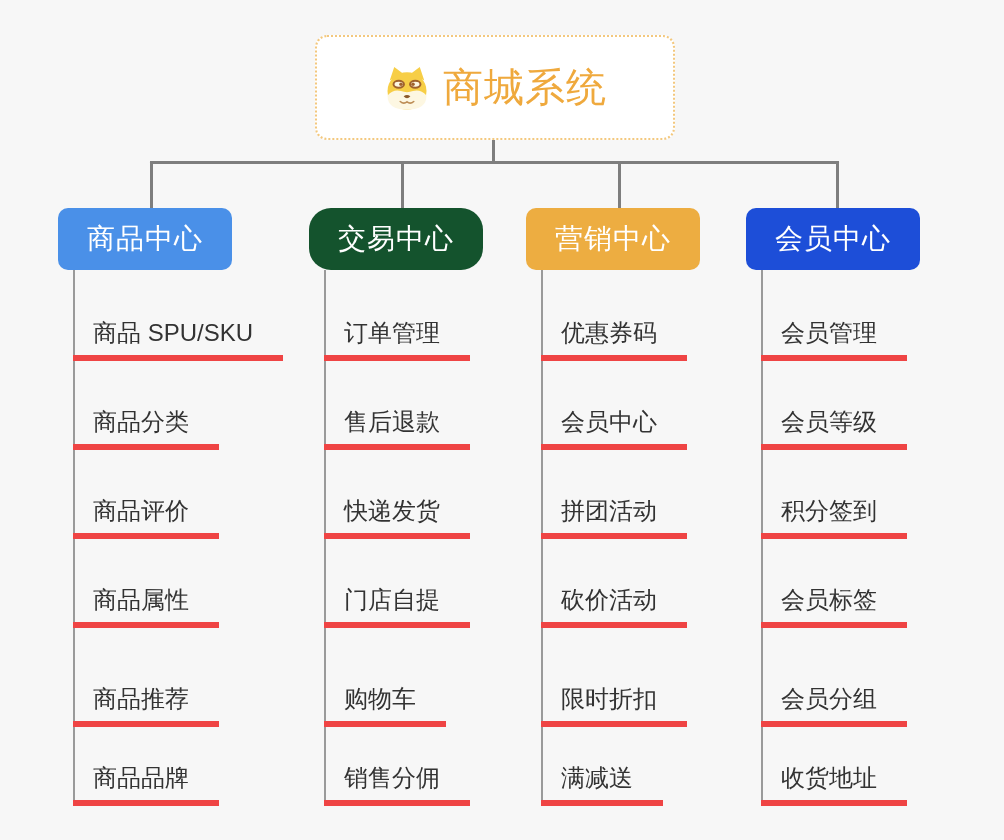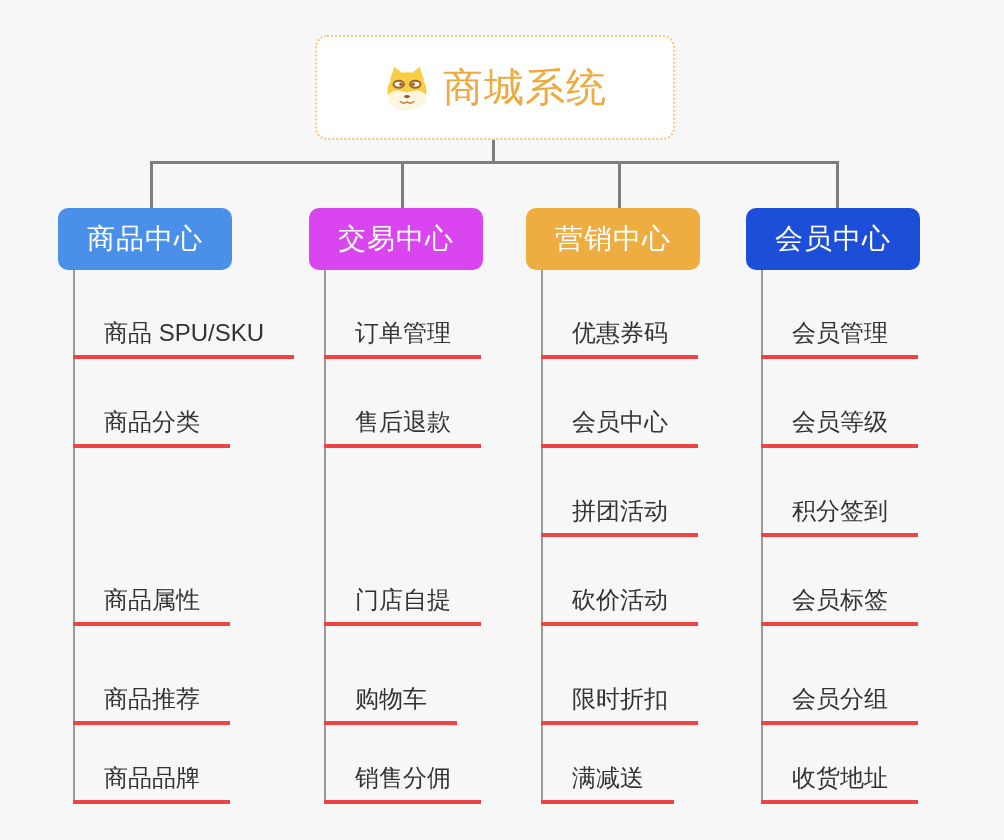--- a/index.html
+++ b/index.html
@@ -40,22 +40,22 @@
     display:flex; align-items:center; justify-content:center;
     font-size:28px; color:#ffffff; letter-spacing:1px;
     cursor:default;
   }
   .spine { position:absolute; left:15px; top:62px; width:2px; height:532px; background:#9a9a9a; }
 
   .item {
     position:absolute; left:15px;
     white-space:nowrap;
     font-size:24px; line-height:32px; color:#333333;
-    padding:0 30px 6px 31px;
-    border-bottom:4px solid #ef4444;
+    padding:0 30px 6px 20px;
+    border-bottom:6px solid #ef4444;
   }
   .r1 { top:109px; } .r2 { top:198px; } .r3 { top:287px; }
   .r4 { top:376px; } .r5 { top:475px;text-align:center; } .r6 { top:554px;text-align:right; }
 </style>
 </head>
 <body>
 
 <div class="canvas">
 
   <div class="conn" id="conn-root-drop"></div>
@@ -83,30 +83,32 @@
       </svg>
     </span>
     <span class="root-title" style="color: rgb(239, 169, 61);">商城系统</span>
   </div>
 
   <div class="branch" id="branch-1">
     <div class="branch-box" style="background-color: rgb(74, 144, 232);">商品中心</div>
     <div class="spine"></div>
     <div class="item r1">商品 SPU/SKU</div>
     <div class="item r2">商品分类</div>
+    <div class="item r3">商品评价</div>
     <div class="item r4">商品属性</div>
     <div class="item r5">商品推荐</div>
     <div class="item r6">商品品牌</div>
   </div>
 
   <div class="branch" id="branch-2">
-    <div class="branch-box" style="background-color: #d946ef;">交易中心</div>
+    <div class="branch-box" style="background-color: #14532d; border-radius: 22px;">交易中心</div>
     <div class="spine"></div>
     <div class="item r2">售后退款</div>
     <div class="item r1">订单管理</div>
+    <div class="item r3">快递发货</div>
     <div class="item r4">门店自提</div>
     <div class="item r5">购物车</div>
     <div class="item r6">销售分佣</div>
   </div>
 
   <div class="branch" id="branch-3">
     <div class="branch-box" style="background-color: rgb(237, 173, 65); text-align: right;">营销中心</div>
     <div class="spine"></div>
     <div class="item r1">优惠券码</div>
     <div class="item r2">会员中心</div>

